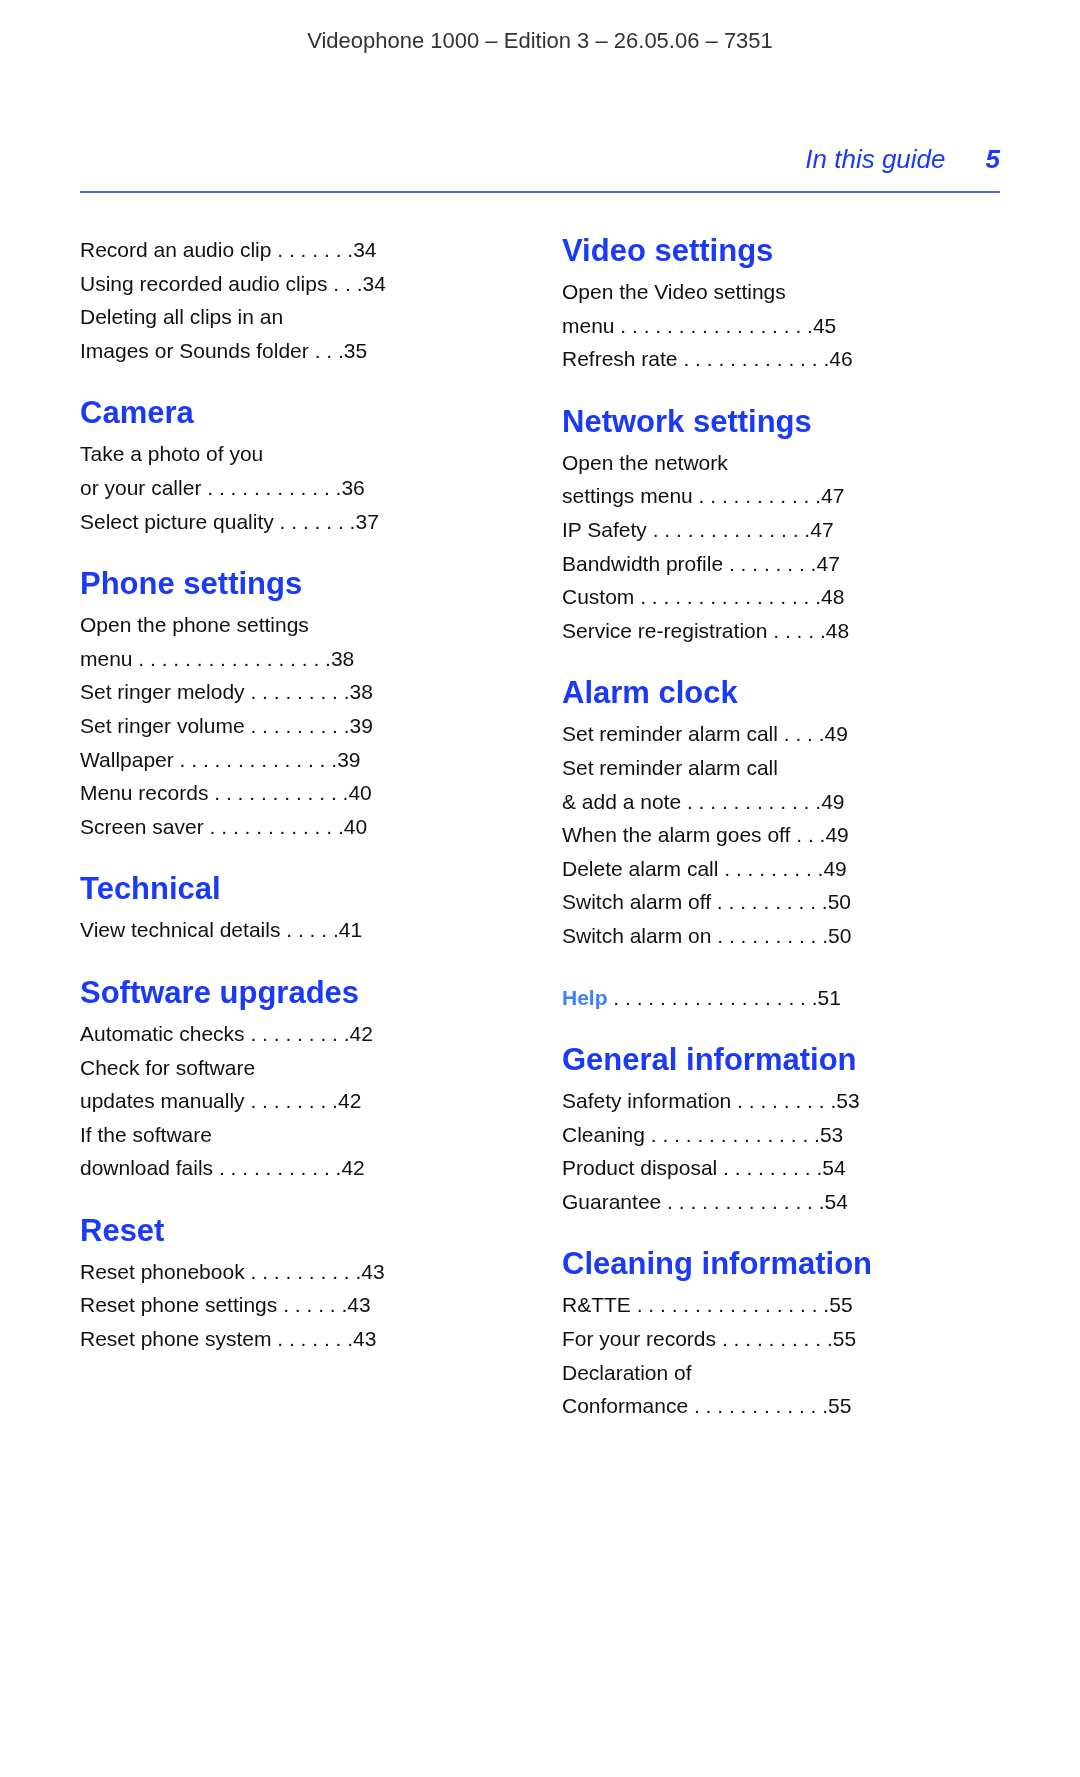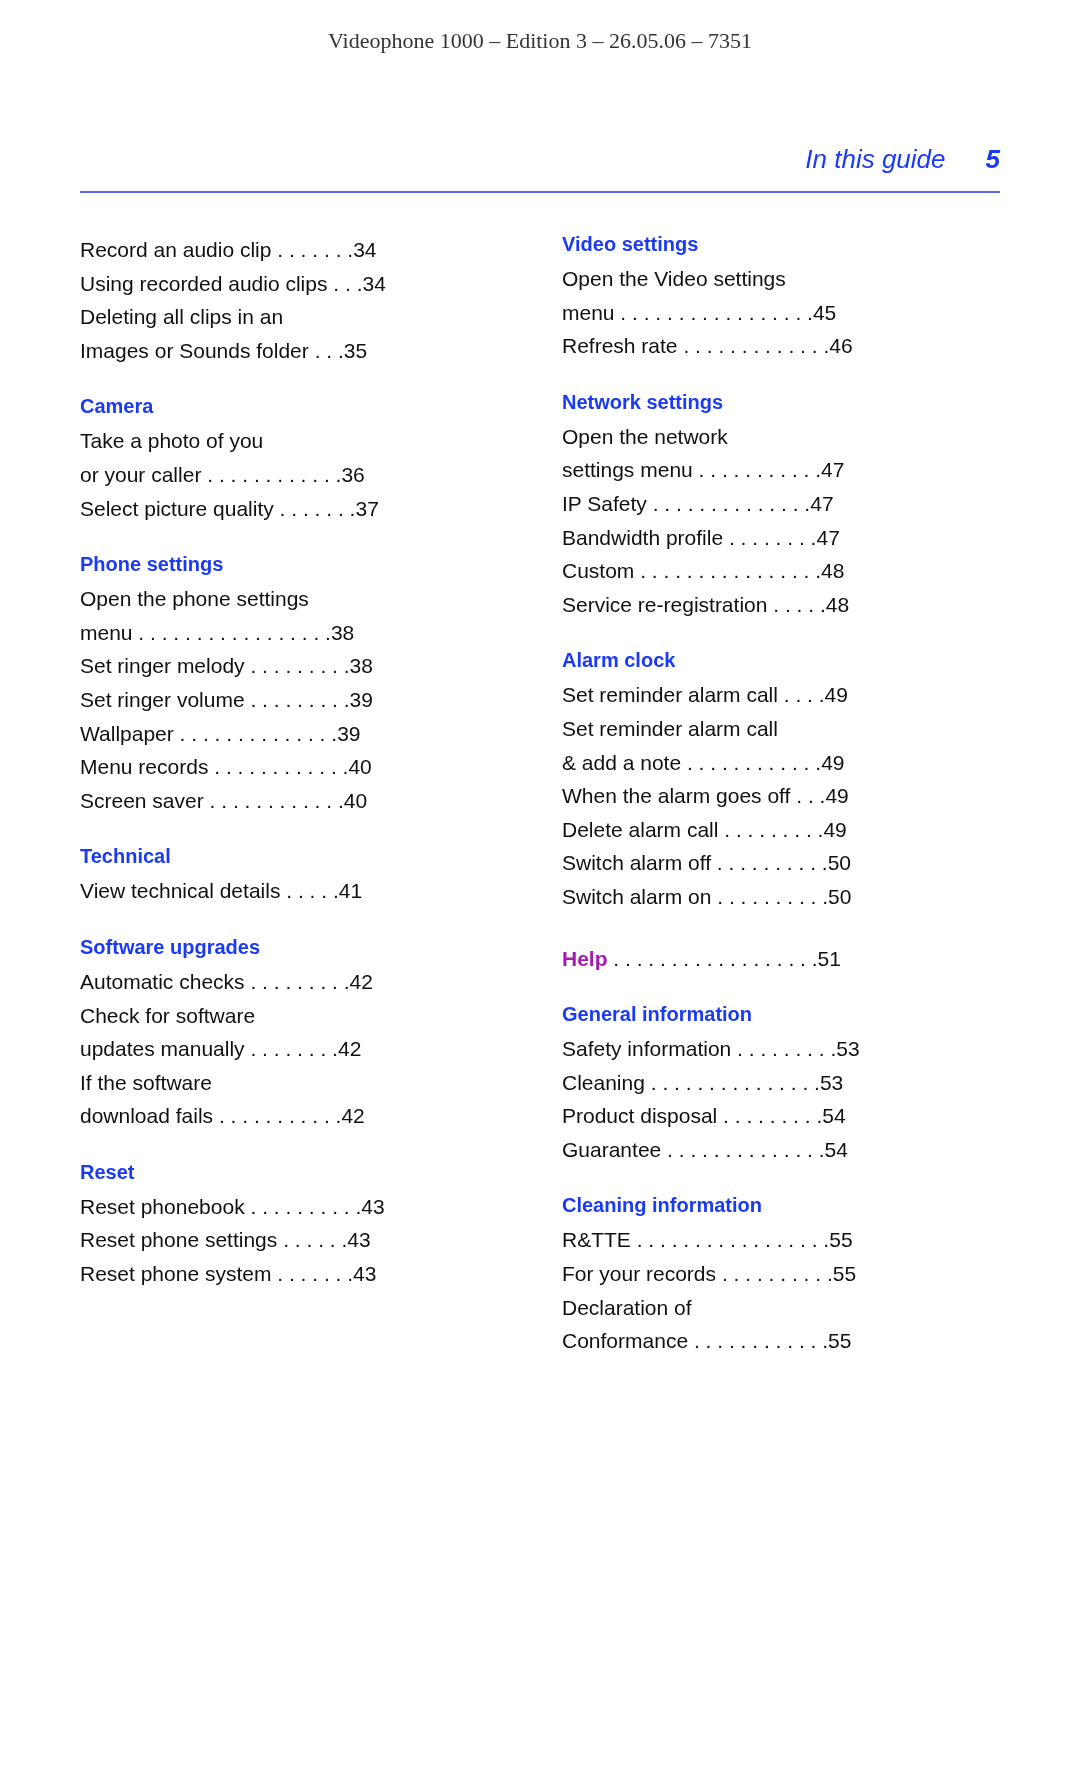--- a/index.html
+++ b/index.html
@@ -15,21 +15,21 @@
       min-height: 1777px;
       position: relative;
       overflow-x: hidden;
     }
 
     .page-header {
       text-align: center;
       padding: 28px 0 0 0;
       font-size: 22px;
       color: #333;
-      font-family: Liberation Serif, serif;
+      font-family: Liberation Sans, sans-serif;
     }
 
     .guide-header {
       display: flex;
       justify-content: flex-end;
       align-items: center;
       padding: 90px 80px 16px 80px;
       font-style: italic;
     }
 
@@ -66,21 +66,21 @@
     .right-column {
       flex: 1;
       min-width: 0;
     }
 
     .section {
       margin-bottom: 28px;
     }
 
     .section-heading {
-      font-size: 20px;
+      font-size: 31px;
       color: #1a3af5;
       font-weight: bold;
       margin-bottom: 6px;
     }
 
     .toc-item {
       font-size: 21px;
       color: #111;
       line-height: 1.6;
       font-family: Arial, sans-serif;
@@ -167,21 +167,21 @@
         <div class="section-heading">Alarm clock</div>
         <div class="toc-item">Set reminder alarm call  . . . .49</div>
         <div class="toc-item">Set reminder alarm call</div>
         <div class="toc-item">&amp; add a note . . . . . . . . . . . .49</div>
         <div class="toc-item">When the alarm goes off  . . .49</div>
         <div class="toc-item">Delete alarm call  . . . . . . . . .49</div>
         <div class="toc-item">Switch alarm off . . . . . . . . . .50</div>
         <div class="toc-item">Switch alarm on . . . . . . . . . .50</div>
       </div>
       <div class="section">
-        <div class="toc-item"><span style="color: #a21caf; font-weight: bold; text-align: center;">Help</span><span>  . . . . . . . . . . . . . . . . . .51</span></div>
+        <div class="toc-item"><span style="color: #3b82f6; font-weight: bold; text-align: center;">Help</span><span>  . . . . . . . . . . . . . . . . . .51</span></div>
       </div>
       <div class="section">
         <div class="section-heading">General information</div>
         <div class="toc-item">Safety information . . . . . . . . .53</div>
         <div class="toc-item">Cleaning  . . . . . . . . . . . . . . .53</div>
         <div class="toc-item">Product disposal  . . . . . . . . .54</div>
         <div class="toc-item">Guarantee . . . . . . . . . . . . . .54</div>
       </div>
       <div class="section">
         <div class="section-heading">Cleaning information</div>

